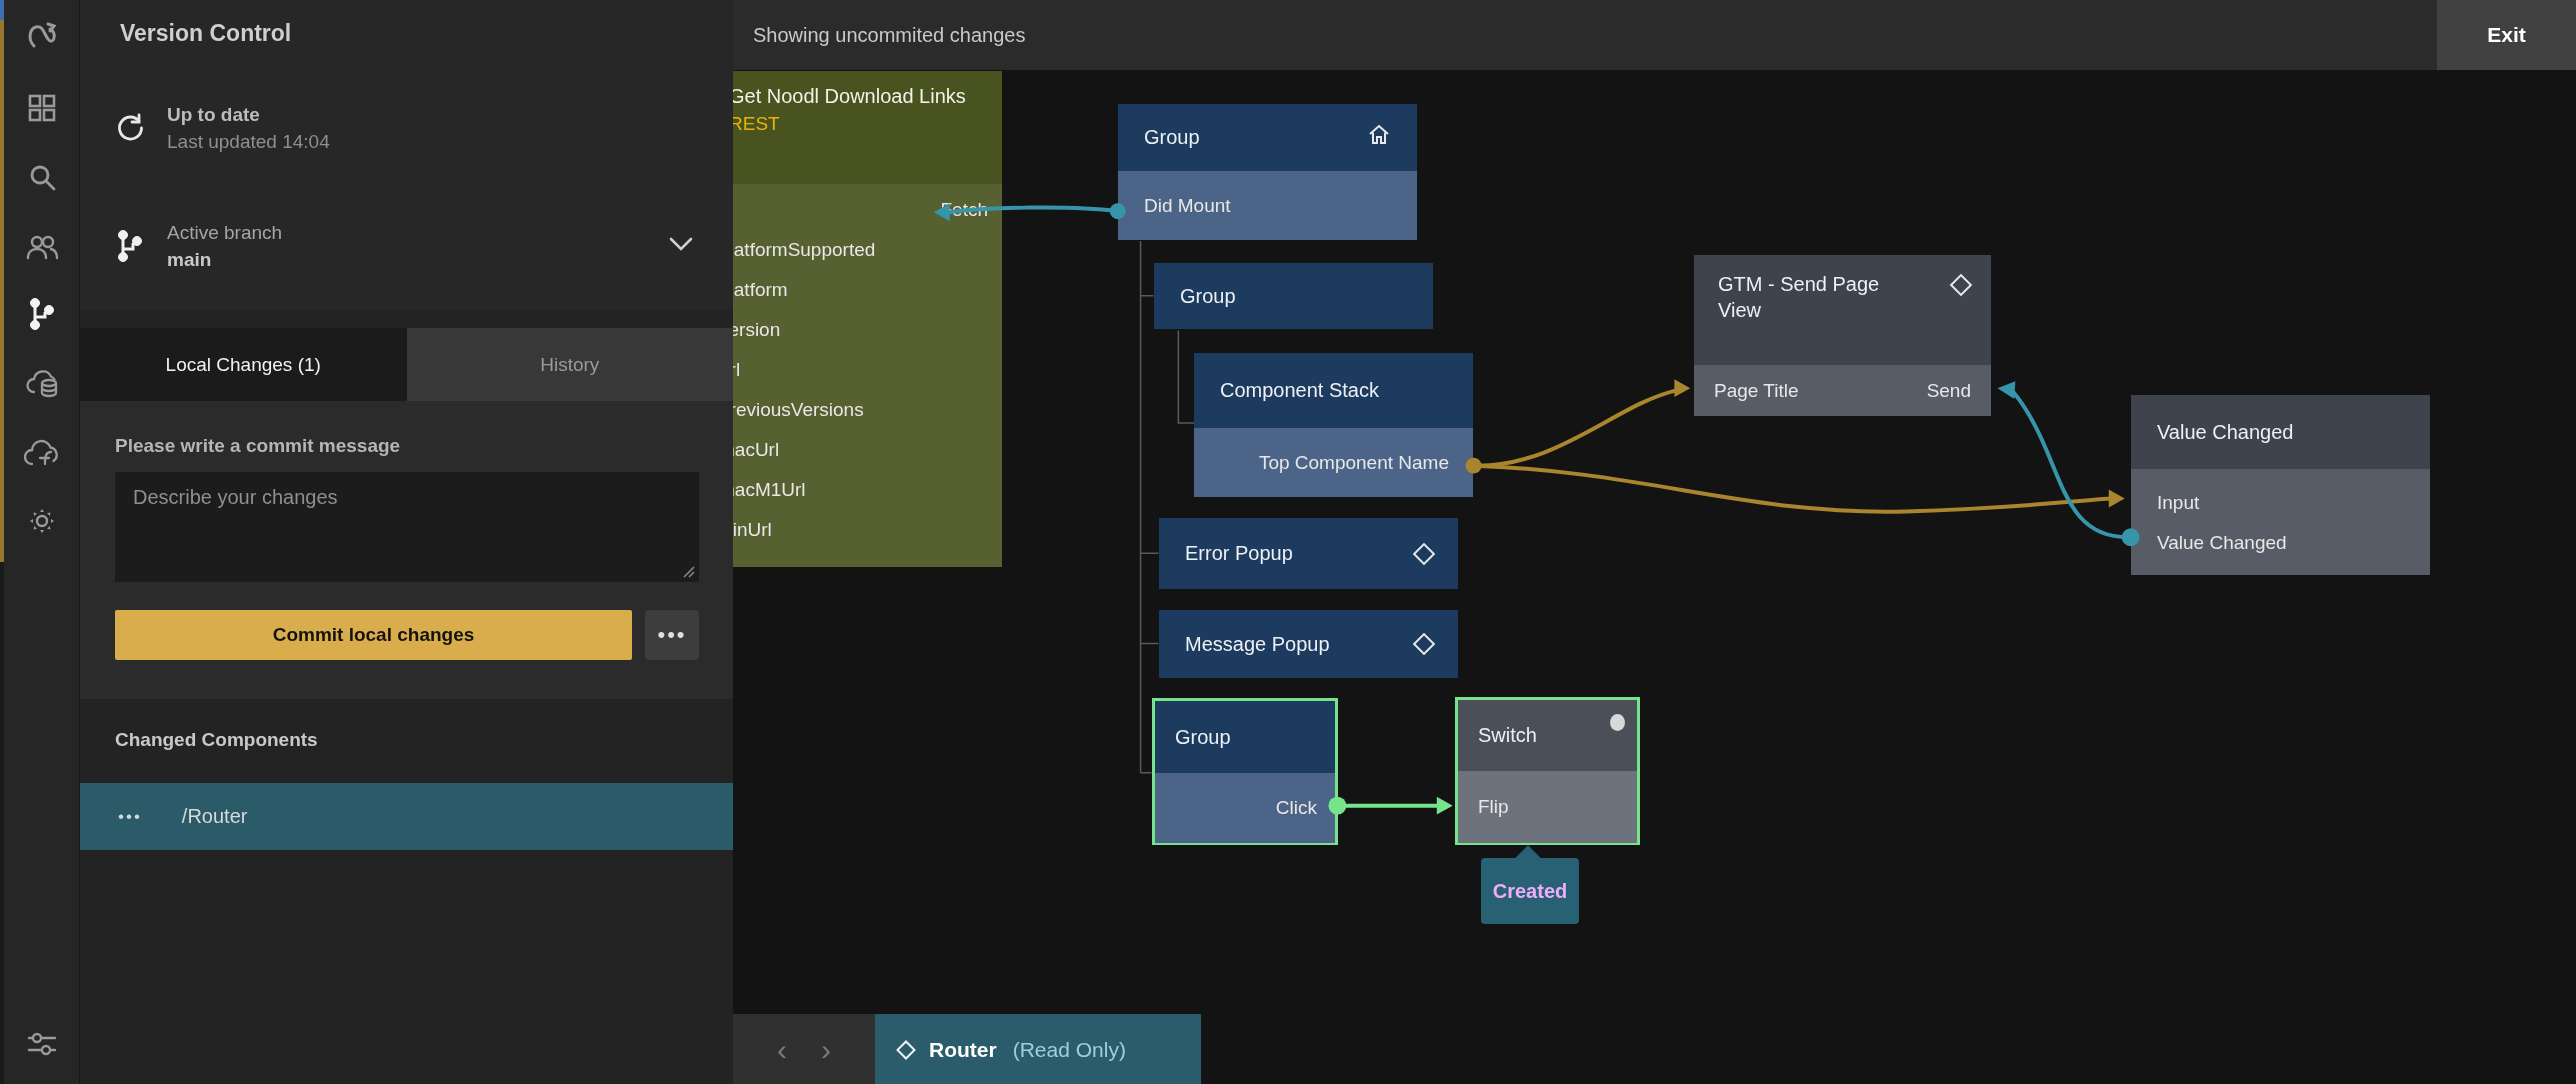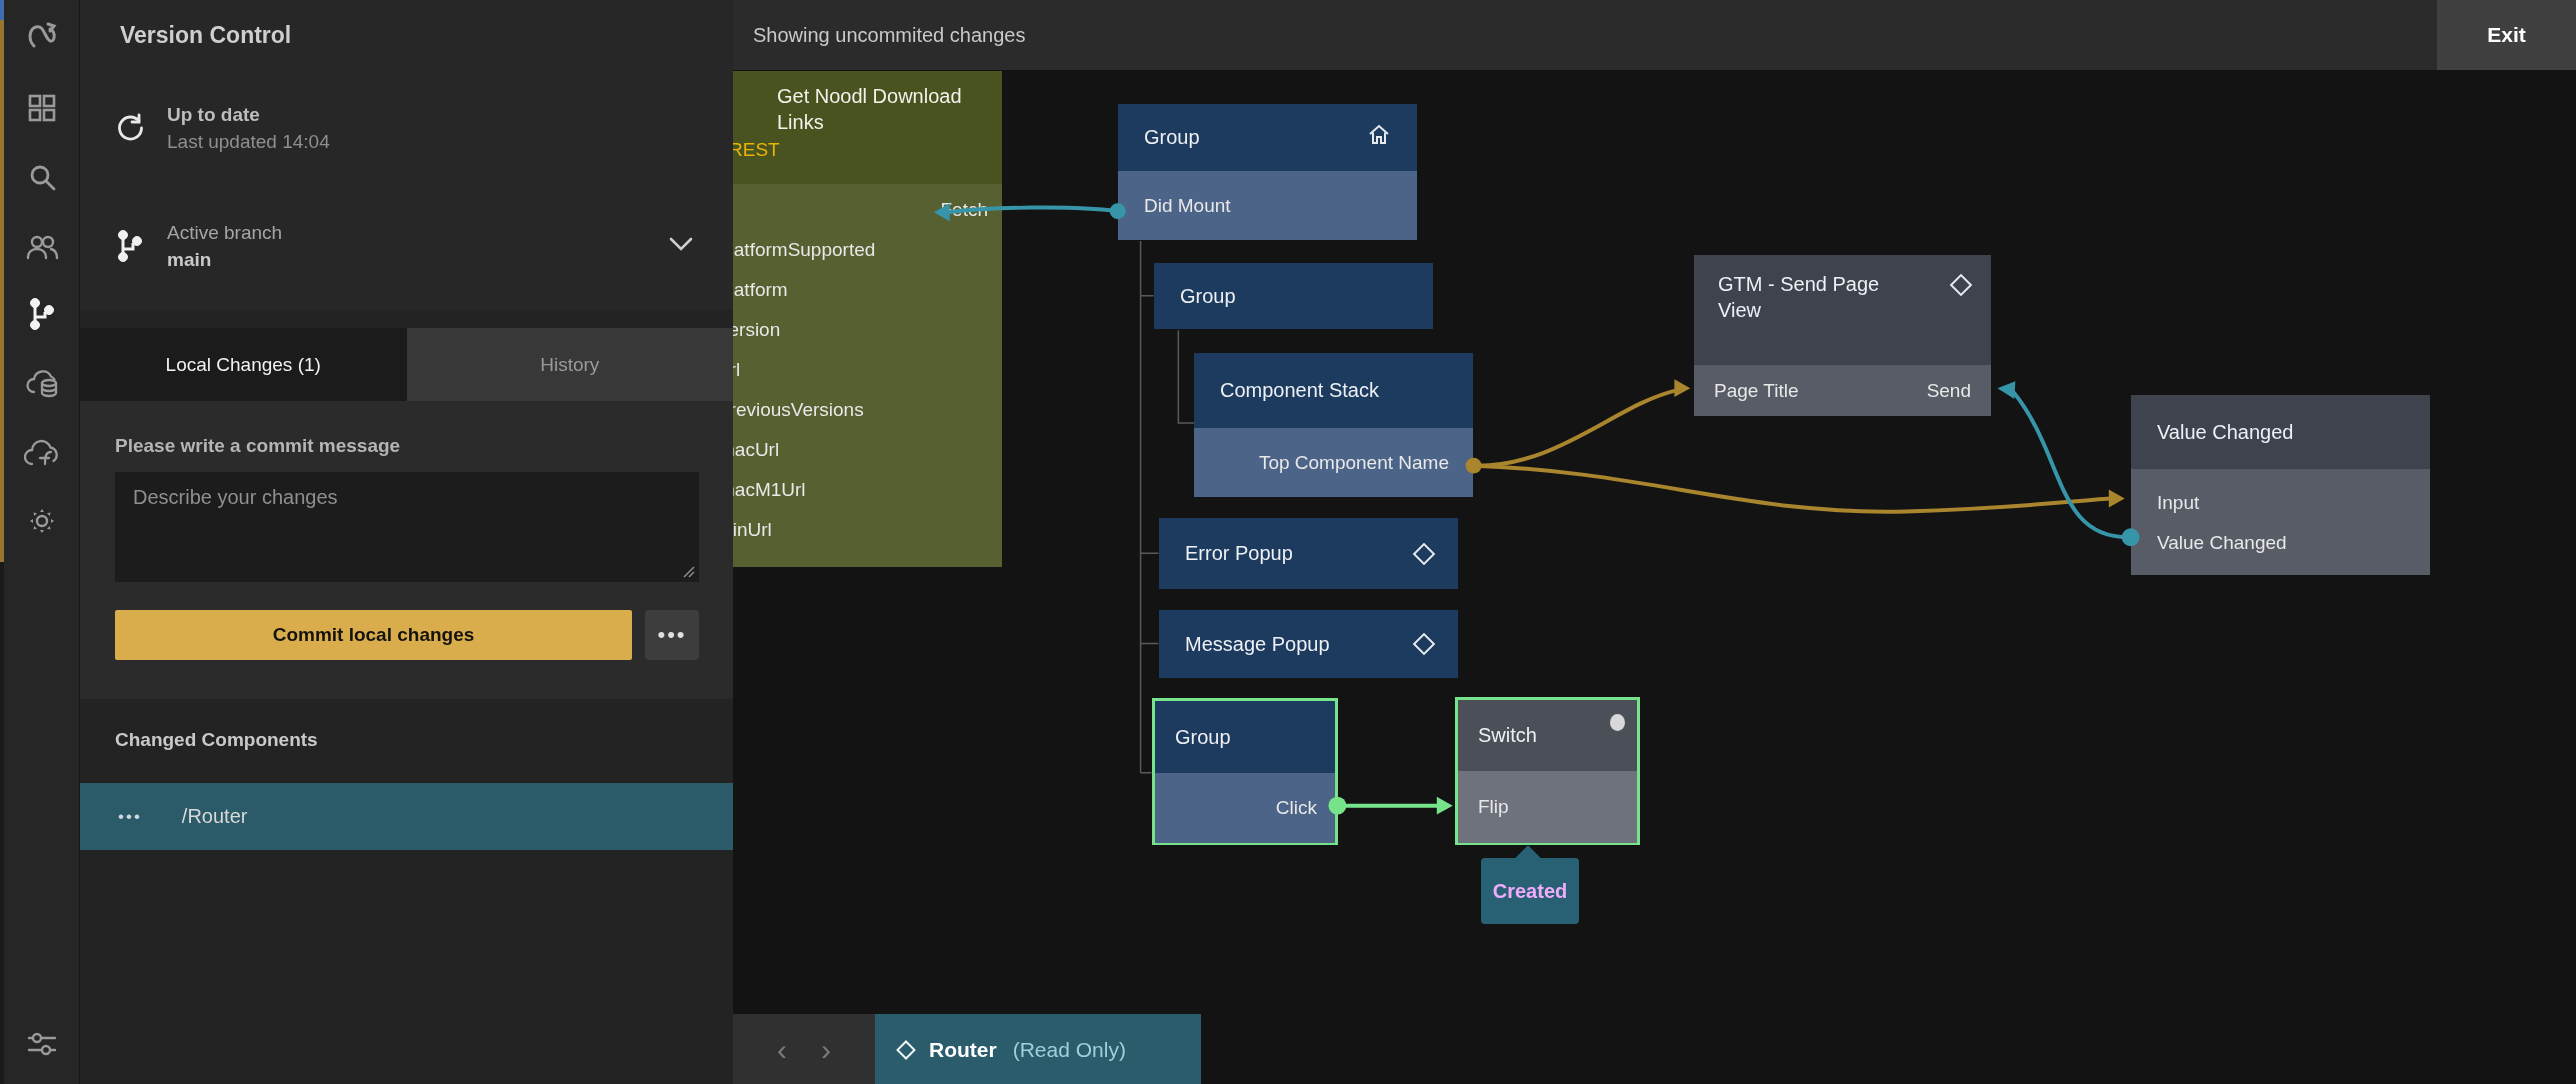--- a/index.html
+++ b/index.html
@@ -12,21 +12,21 @@
   .edge-strip .seg-gold{position:absolute;left:0;top:20px;width:4px;height:542px;background:#97772f;}
 
   
   .rail{position:absolute;left:4px;top:0;width:76px;height:1085px;background:#262626;border-right:1px solid #171717;}
   .rail-icon{position:absolute;left:0;width:76px;height:56px;display:flex;align-items:center;justify-content:center;color:#9a9a9a;cursor:pointer;}
   .rail-icon.active{color:#f2f2f2;}
   .rail-icon svg{display:block;}
 
   
   .panel{position:absolute;left:80px;top:0;width:653px;height:1085px;background:#232323;}
-  .panel-header{position:absolute;left:0;top:0;width:653px;height:71px;background:#272727;border-bottom:1px solid #0ea5e9;display:flex;align-items:center;padding-left:40px;}
+  .panel-header{position:absolute;left:0;top:0;width:653px;height:71px;background:#272727;border-bottom:5px solid #0ea5e9;display:flex;align-items:center;padding-left:40px;}
   .panel-title{font-size:23px;font-weight:bold;color:#cfcfcf;}
   .section{position:absolute;left:0;width:653px;background:#272727;}
   .sec-sync{top:58px;height:140px;border-bottom:1px solid #3a3a3a;}
   .sec-branch{top:181px;height:129px;}
   .sec-icon{position:absolute;left:28px;top:50%;transform:translateY(-50%);width:44px;color:#d8d8d8;display:flex;align-items:center;justify-content:center;}
   .sec-text{position:absolute;left:87px;top:50%;transform:translateY(-50%);}
   .sec-line1{font-size:19px;font-weight:bold;color:#bdbdbd;line-height:27px;}
   .sec-line2{font-size:19px;color:#8f8f8f;line-height:27px;}
   .sec-line1b{font-size:19px;color:#a5a5a5;line-height:27px;}
   .sec-line2b{font-size:19px;font-weight:bold;color:#c9c9c9;line-height:27px;}
@@ -61,21 +61,21 @@
   .n-header{position:relative;width:100%;display:flex;align-items:center;padding:0 26px;color:#edf0f4;font-size:20px;}
   .n-body{position:relative;width:100%;}
   .p-row{display:flex;align-items:center;height:40px;padding:0 14px;font-size:19px;color:#e8e8e8;}
   .p-left{justify-content:flex-start;}
   .p-right{justify-content:flex-end;}
   .diamond{width:16px;height:16px;border:2px solid #e6e9ee;transform:rotate(45deg);flex:none;}
   .hspace{flex:1;}
 
   .node-rest{left:-22px;top:1px;width:291px;}
   .rest-header{background:#49531f;height:113px;padding:12px 18px 0 18px;display:block;}
-  .rest-title{font-size:20px;line-height:26px;color:#f2f2ea;margin-left:48px;}
+  .rest-title{font-size:20px;line-height:26px;color:#f2f2ea;}
   .rest-sub{font-size:19px;line-height:26px;color:#eab308;margin-top:2px;}
   .rest-body{background:#566030;height:383px;padding-top:6px;}
   .rest-body .p-row{height:40px;font-size:19px;}
   .rest-out{padding-left:8px;}
 
   .blue-h{background:#1d3b5e;}
   .blue-b{background:#4c6487;}
   .gray-h{background:#3f434d;}
   .gray-b{background:#575c67;}
   .sw-h{background:#4b4f58;}

